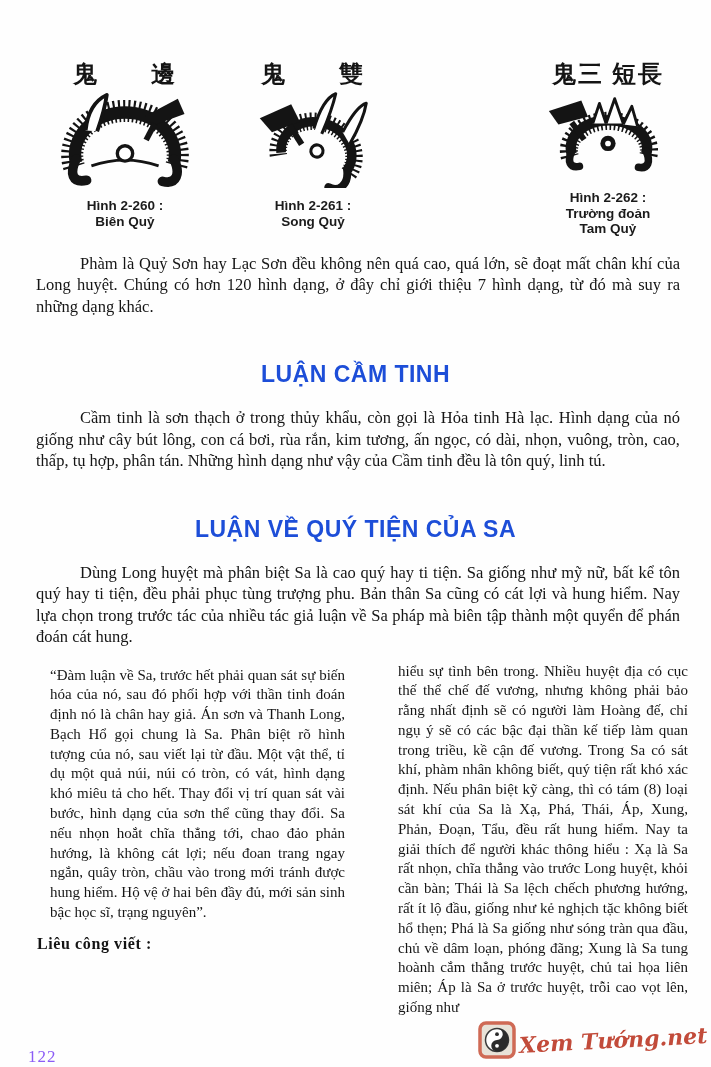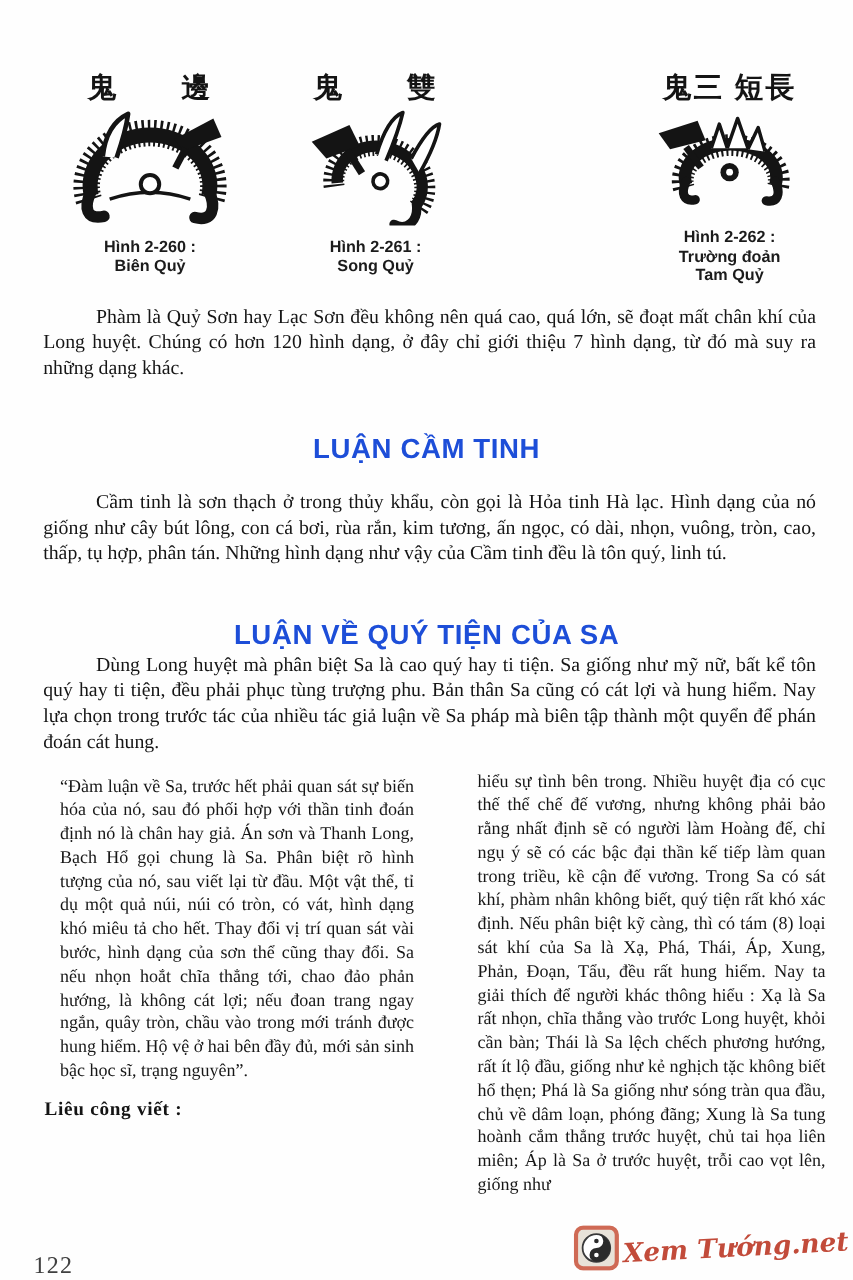--- a/index.html
+++ b/index.html
@@ -24,21 +24,21 @@
     font-size:13.5px;line-height:15.5px;text-align:center;margin-top:10px;color:#1b1b1b;
   }
   .figure.f3 .caption{margin-top:2px;}
   
   .para{
     margin:0 31px 0 36px;text-align:justify;
     font-size:16.5px;line-height:21.5px;text-indent:44px;color:#151515;
   }
   .p1{margin-top:16px;}
   .p2{margin-top:19px;}
-  .p3{}
+  .p3{margin-top:19px;}
   .heading{
     font-family:"Liberation Sans", sans-serif;font-weight:700;
     font-size:23px;letter-spacing:.5px;text-align:center;color:#1d4ed8;
     margin-top:44px;
   }
   
   .columns{display:flex;margin:14px 0 0 37px;}
   .col-left{width:308px;}
   .col-right{width:290px;margin-left:53px;}
   .col-label{
@@ -47,21 +47,21 @@
   .col-label.second{margin-top:12px;}
   .col-quote{
     margin:4px 0 0 13px;text-align:justify;
     font-size:15px;line-height:19.8px;color:#161616;
   }
   .col-para{
     text-align:justify;font-size:15px;line-height:19.8px;color:#161616;
   }
   
   .page-number{
-    position:absolute;left:28px;bottom:0px;font-size:20px;letter-spacing:1px;color:#404040;
+    position:absolute;left:28px;bottom:0px;font-size:17px;letter-spacing:1px;color:#8b5cf6;
   }
   .watermark{
     position:absolute;right:4px;bottom:8px;display:flex;align-items:center;gap:3px;
   }
   .wm-text{
     font-family:"DejaVu Serif", serif;font-style:italic;font-weight:bold;
     font-size:22px;color:#c24b3a;transform:rotate(-3deg);white-space:nowrap;
   }
   svg{display:block;}
 </style>

